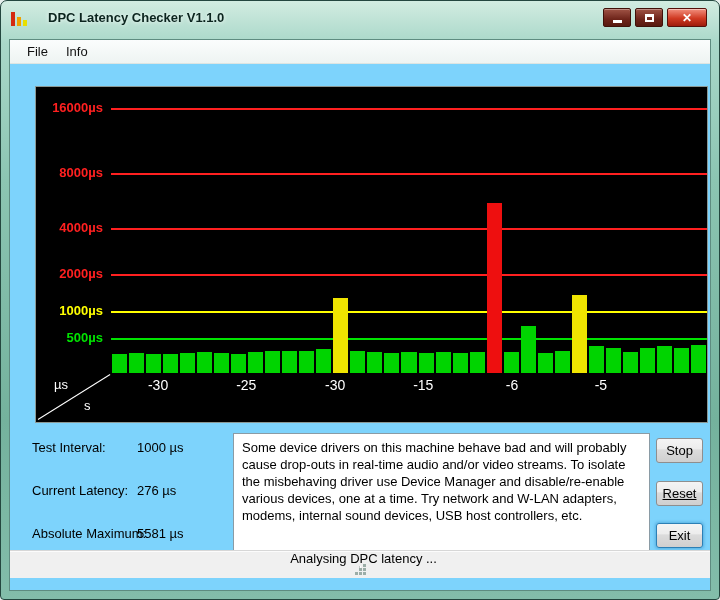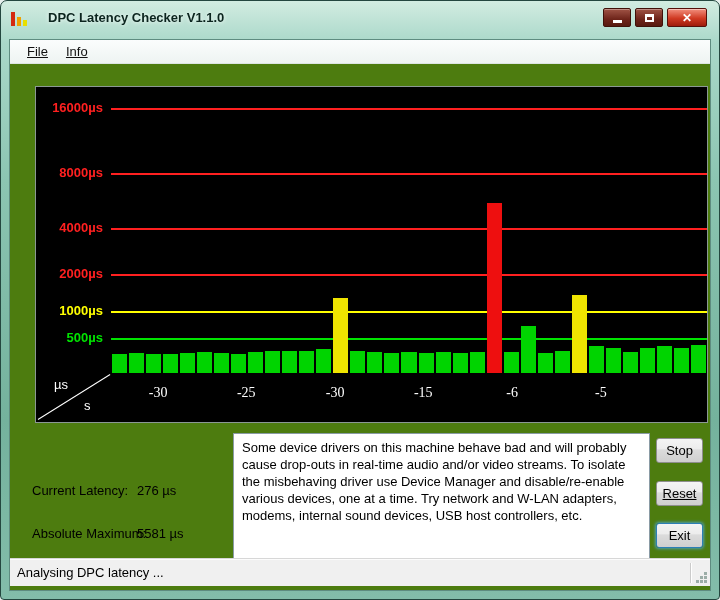--- a/index.html
+++ b/index.html
@@ -31,34 +31,34 @@
   .glyph-min { width: 9px; height: 3px; background: #fff; margin-top: 7px; }
   .glyph-max { width: 9px; height: 8px; border: 2px solid #fff; border-top-width: 3px; }
   .glyph-close { color: #fff; font-size: 12px; font-weight: bold; line-height: 1; }
 
   
   .client { position: absolute; left: 8px; right: 8px; top: 38px; bottom: 8px;
     background: #f0f0f0; border: 1px solid #5e8c80; }
   .menubar { height: 24px; background: linear-gradient(180deg,#fbfdfd,#eef4f2);
     border-bottom: 1px solid #dde5e2; display: flex; align-items: center; padding-left: 8px;
     font-size: 13px; color: #111; }
-  .menuitem { padding: 3px 9px; cursor: default; text-decoration: underline; }
-  .content { position: absolute; left: 0; right: 0; top: 24px; bottom: 0; background: #4d7c0f; }
+  .menuitem { padding: 3px 9px; cursor: default; }
+  .content { position: absolute; left: 0; right: 0; top: 24px; bottom: 0; background: #7dd3fc; }
 
   
   .chart-panel { position: absolute; left: 25px; top: 22px; width: 673px; height: 337px;
     background: #000; border: 1px solid #8b9894; }
   .ylabels { position: absolute; left: 0; top: 0; width: 75px; height: 286px; }
   .ylab { position: absolute; right: 8px; font-size: 13px; font-weight: bold; line-height: 16px; }
   .plot { position: absolute; left: 75px; top: 0; width: 596px; height: 286px; }
   .gridline { position: absolute; left: 0; right: 0; height: 2px; }
   .bar { position: absolute; bottom: 0; }
   .xticks { position: absolute; left: 75px; top: 286px; width: 596px; height: 49px; }
-  .xtick { position: absolute; top: 12px; width: 32px; text-align: center;
-    color: #fff; font-size: 14px; font-family: Liberation Serif, serif; }
+  .xtick { position: absolute; top: 4px; width: 32px; text-align: center;
+    color: #fff; font-size: 14px; }
   .corner { position: absolute; left: 0; top: 286px; width: 75px; height: 49px; }
   .diag { position: absolute; left: 2px; top: 46px; width: 85px; height: 1px; background: #fff;
     transform: rotate(-32deg); transform-origin: 0 50%; }
   .unit-us { position: absolute; left: 18px; top: 4px; color: #fff; font-size: 13px; }
   .unit-s  { position: absolute; left: 48px; top: 25px; color: #fff; font-size: 13px; }
 
   
   .stat-row { position: absolute; left: 22px; width: 200px; font-size: 13px; color: #000; }
   .stat-row .val { position: absolute; left: 105px; }
   .stat-0 { top: 376px; } .stat-1 { top: 419px; } .stat-2 { top: 462px; }
@@ -72,23 +72,23 @@
   .abtn { position: absolute; left: 646px; width: 47px; height: 25px; font-size: 13px;
     font-family: "Liberation Sans", sans-serif; color: #000;
     background: linear-gradient(180deg,#f4f4f4,#ececec 45%,#dcdcdc 46%,#cfcfcf);
     border: 1px solid #8e8e8e; border-radius: 3px; cursor: default; }
   .abtn-stop  { top: 374px; }
   .abtn-reset { top: 417px; text-decoration: underline; }
   .abtn-exit  { top: 459px; border: 1px solid #2c7fb5;
     box-shadow: 0 0 3px 1px rgba(77,166,217,.8); text-align: center; }
 
   
-  .statusbar { position: absolute; left: 0; right: 0; bottom: 4px; height: 28px;
+  .statusbar { position: absolute; left: 0; right: 0; bottom: 12px; height: 28px;
     background: #f0f0f0; border-top: 1px solid #d7d7d7; box-shadow: inset 0 1px 0 #fcfcfc;
-    display: flex; align-items: center; font-size: 13px; color: #000; }
+    display: flex; align-items: center; font-size: 13px; color: #000; flex-direction: column; }
   .status-text { flex: 1; padding-left: 7px; }
   .status-sep { width: 2px; height: 20px; border-left: 1px solid #cbcbcb; border-right: 1px solid #fff; }
   .status-linkpane { width: 160px; text-align: center; }
   .status-link { color: #0645ad; text-decoration: underline; cursor: pointer; }
   .grip { width: 18px; height: 100%; position: relative; }
   .grip svg { position: absolute; right: 2px; bottom: 2px; }
 </style>
 </head>
 <body>
 
@@ -183,20 +183,24 @@
             <div class="xtick" style="left: 385.108px;">-6</div>
             <div class="xtick" style="left: 473.912px;">-5</div>
           </div>
         <div class="corner">
           <div class="diag"></div>
           <span class="unit-us">µs</span>
           <span class="unit-s">s</span>
         </div>
       </div>
 
+      <div class="stat-row stat-0">
+        <span>Test Interval:</span>
+        <span class="val">1000 µs</span>
+      </div>
       <div class="stat-row stat-1">
         <span>Current Latency:</span>
         <span class="val">276 µs</span>
       </div>
       <div class="stat-row stat-2">
         <span>Absolute Maximum:</span>
         <span class="val">5581 µs</span>
       </div>
 
       <div class="infobox">Some device drivers on this machine behave bad and will probably cause drop-outs in real-time audio and/or video streams. To isolate the misbehaving driver use Device Manager and disable/re-enable various devices, one at a time. Try network and W-LAN adapters, modems, internal sound devices, USB host controllers, etc.</div>

